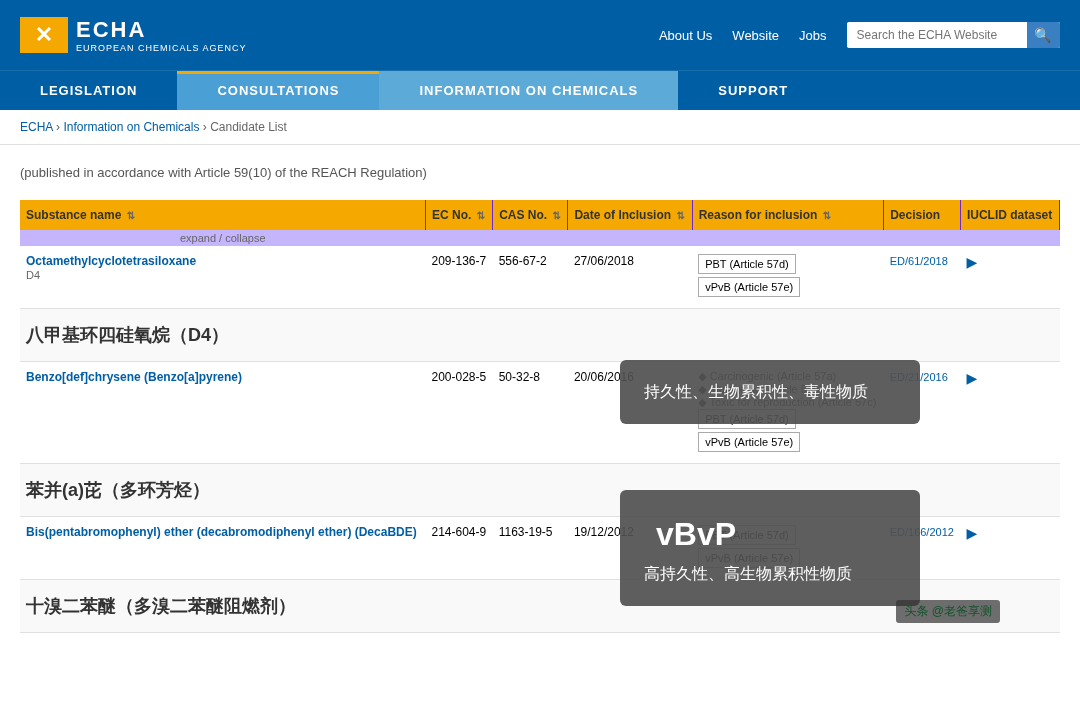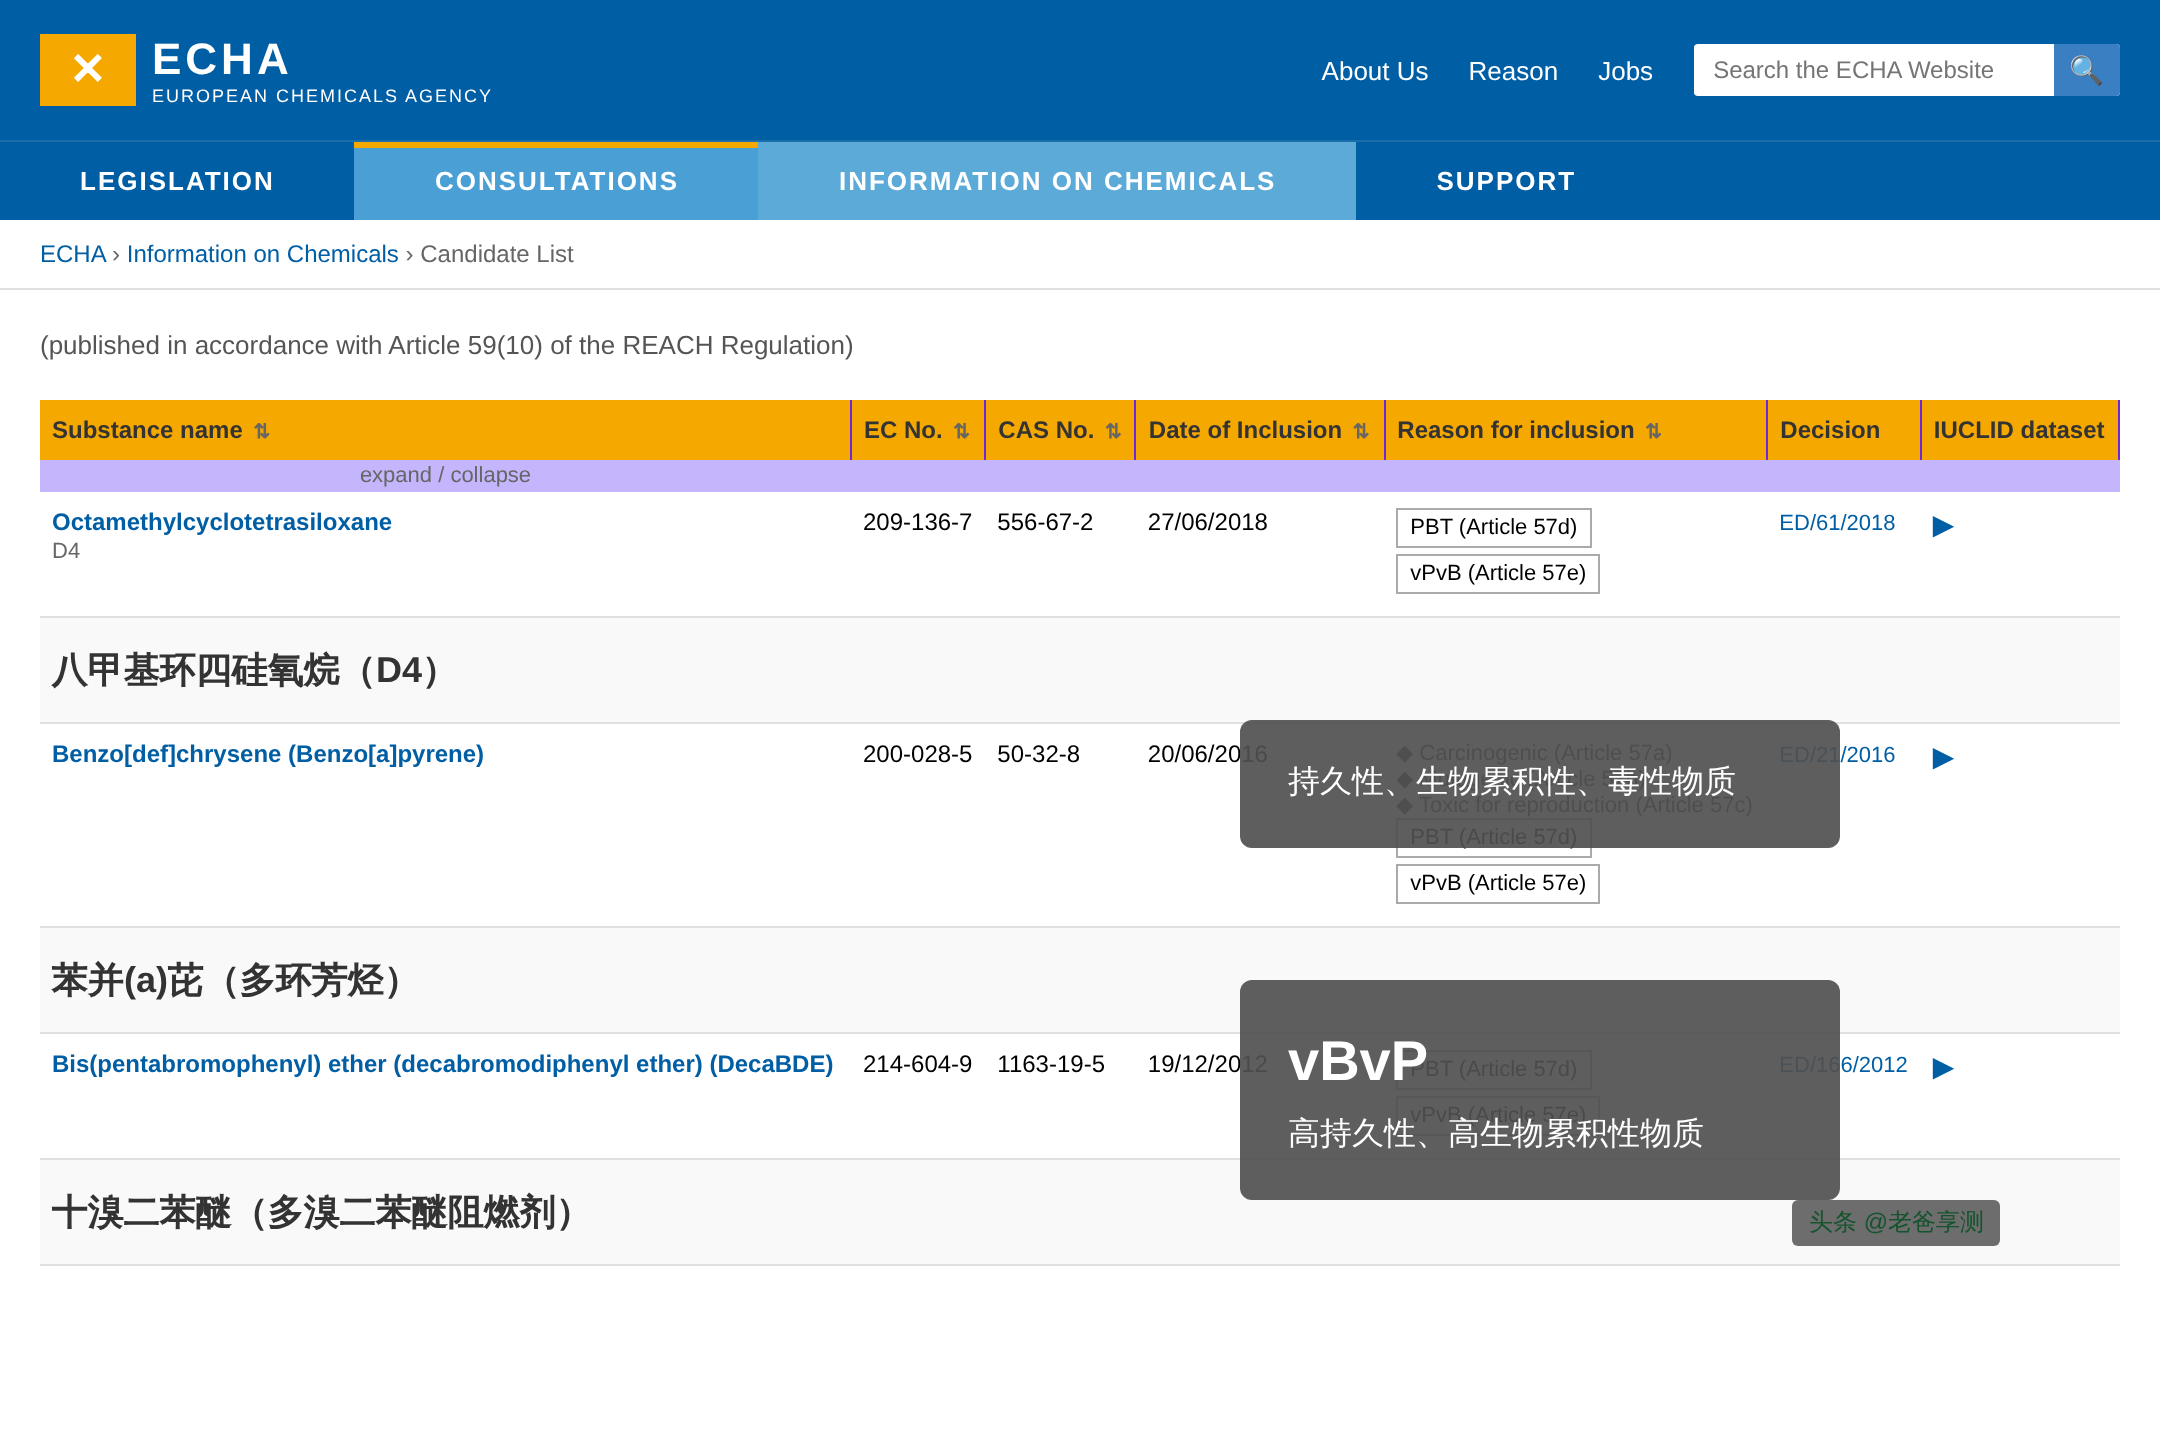--- a/index.html
+++ b/index.html
@@ -49,21 +49,21 @@
     .reason-box { border: 1px solid #aaa; padding: 3px 6px; font-size: 11px; margin-bottom: 3px; display: inline-block; background: #fff; }
     .reason-text { font-size: 11px; color: #333; }
     .decision-link { color: #005ea5; font-size: 11px; text-decoration: none; }
     .sort-icon { font-size: 10px; color: #666; margin-left: 2px; }
 
     
     .tooltip-overlay { position: absolute; top: 360px; left: 620px; background: rgba(80,80,80,0.92); color: #fff; padding: 20px 24px; border-radius: 6px; width: 300px; font-size: 18px; line-height: 1.5; }
     .tooltip-overlay .term { font-size: 24px; font-weight: bold; margin-bottom: 4px; }
     .tooltip-overlay .desc { font-size: 16px; }
     .tooltip-overlay2 { position: absolute; top: 490px; left: 620px; background: rgba(80,80,80,0.92); color: #fff; padding: 20px 24px; border-radius: 6px; width: 300px; font-size: 18px; line-height: 1.5; }
-    .tooltip-overlay2 .term { font-size: 28px; font-weight: bold; margin-bottom: 4px; }
+    .tooltip-overlay2 .term { font-size: 32px; font-weight: bold; margin-bottom: 4px; margin-left: 12px; }
     .tooltip-overlay2 .desc { font-size: 16px; }
 
     
     .watermark { position: absolute; bottom: 30px; right: 80px; background: rgba(50,50,50,0.7); color: #14532d; font-size: 12px; padding: 3px 8px; border-radius: 3px; }
 
     .arrow-icon { color: #005ea5; font-size: 14px; }
 
     .page-wrapper { position: relative; }
   </style>
 </head>
@@ -77,21 +77,21 @@
         <span class="logo-x">✕</span>
       </div>
       <div class="logo-text">
         <div class="echa">ECHA</div>
         <span class="sub">EUROPEAN CHEMICALS AGENCY</span>
       </div>
     </div>
     <div class="header-right">
       <div class="header-links">
         <a href="#">About Us</a>
-        <a href="#">Reason</a>
+        <a href="#">Website</a>
         <a href="#">Jobs</a>
       </div>
       <div class="search-box">
         <input type="text" placeholder="Search the ECHA Website" style="">
         <button class="search-btn">🔍</button>
       </div>
     </div>
   </div>
 
   <div class="nav">

